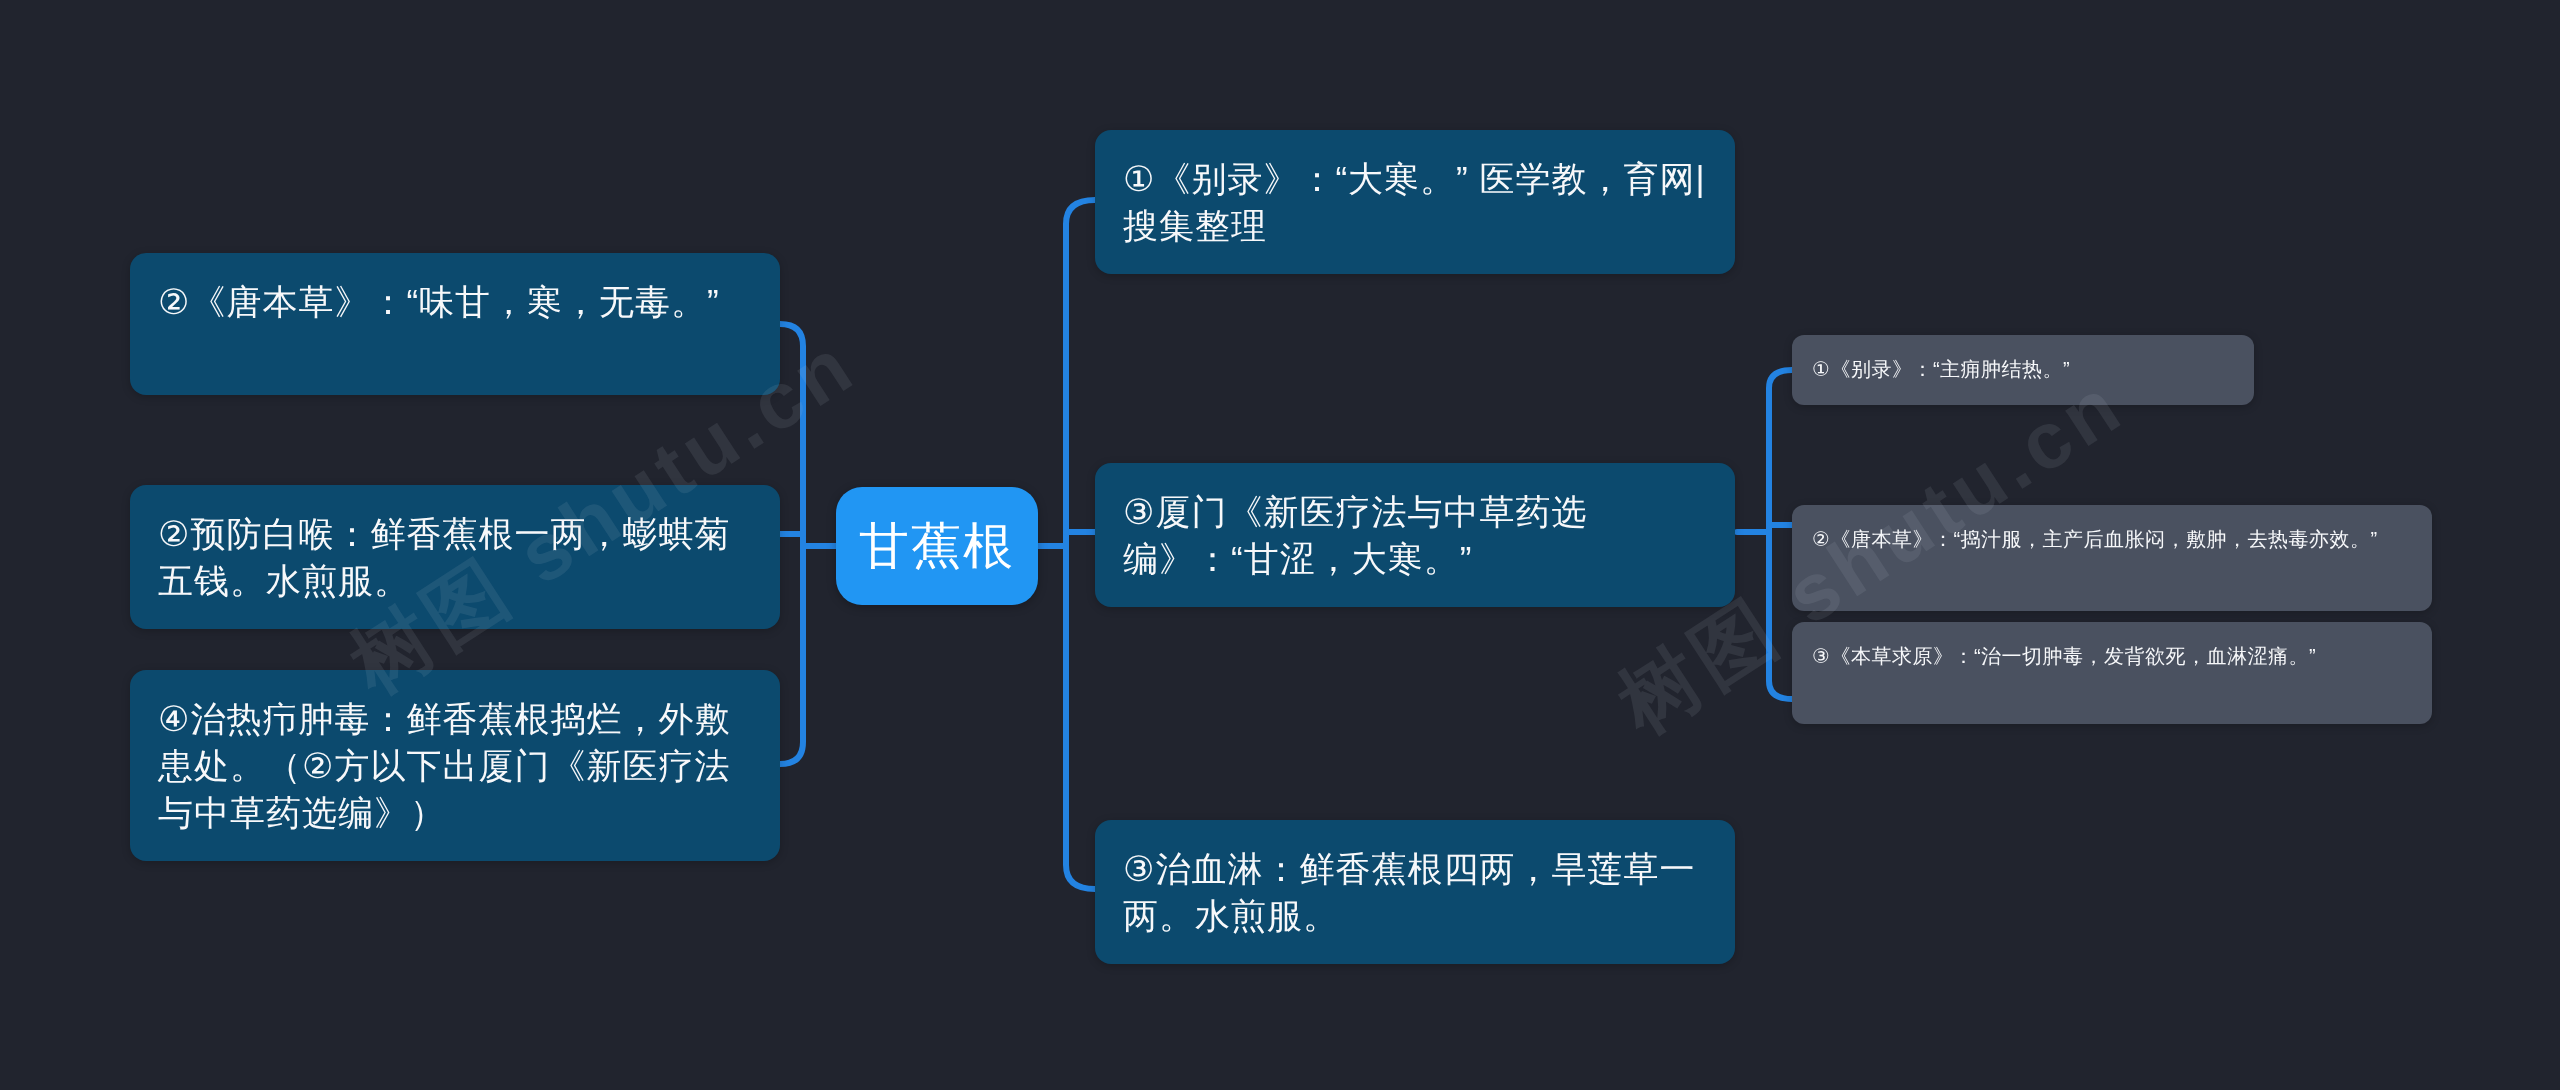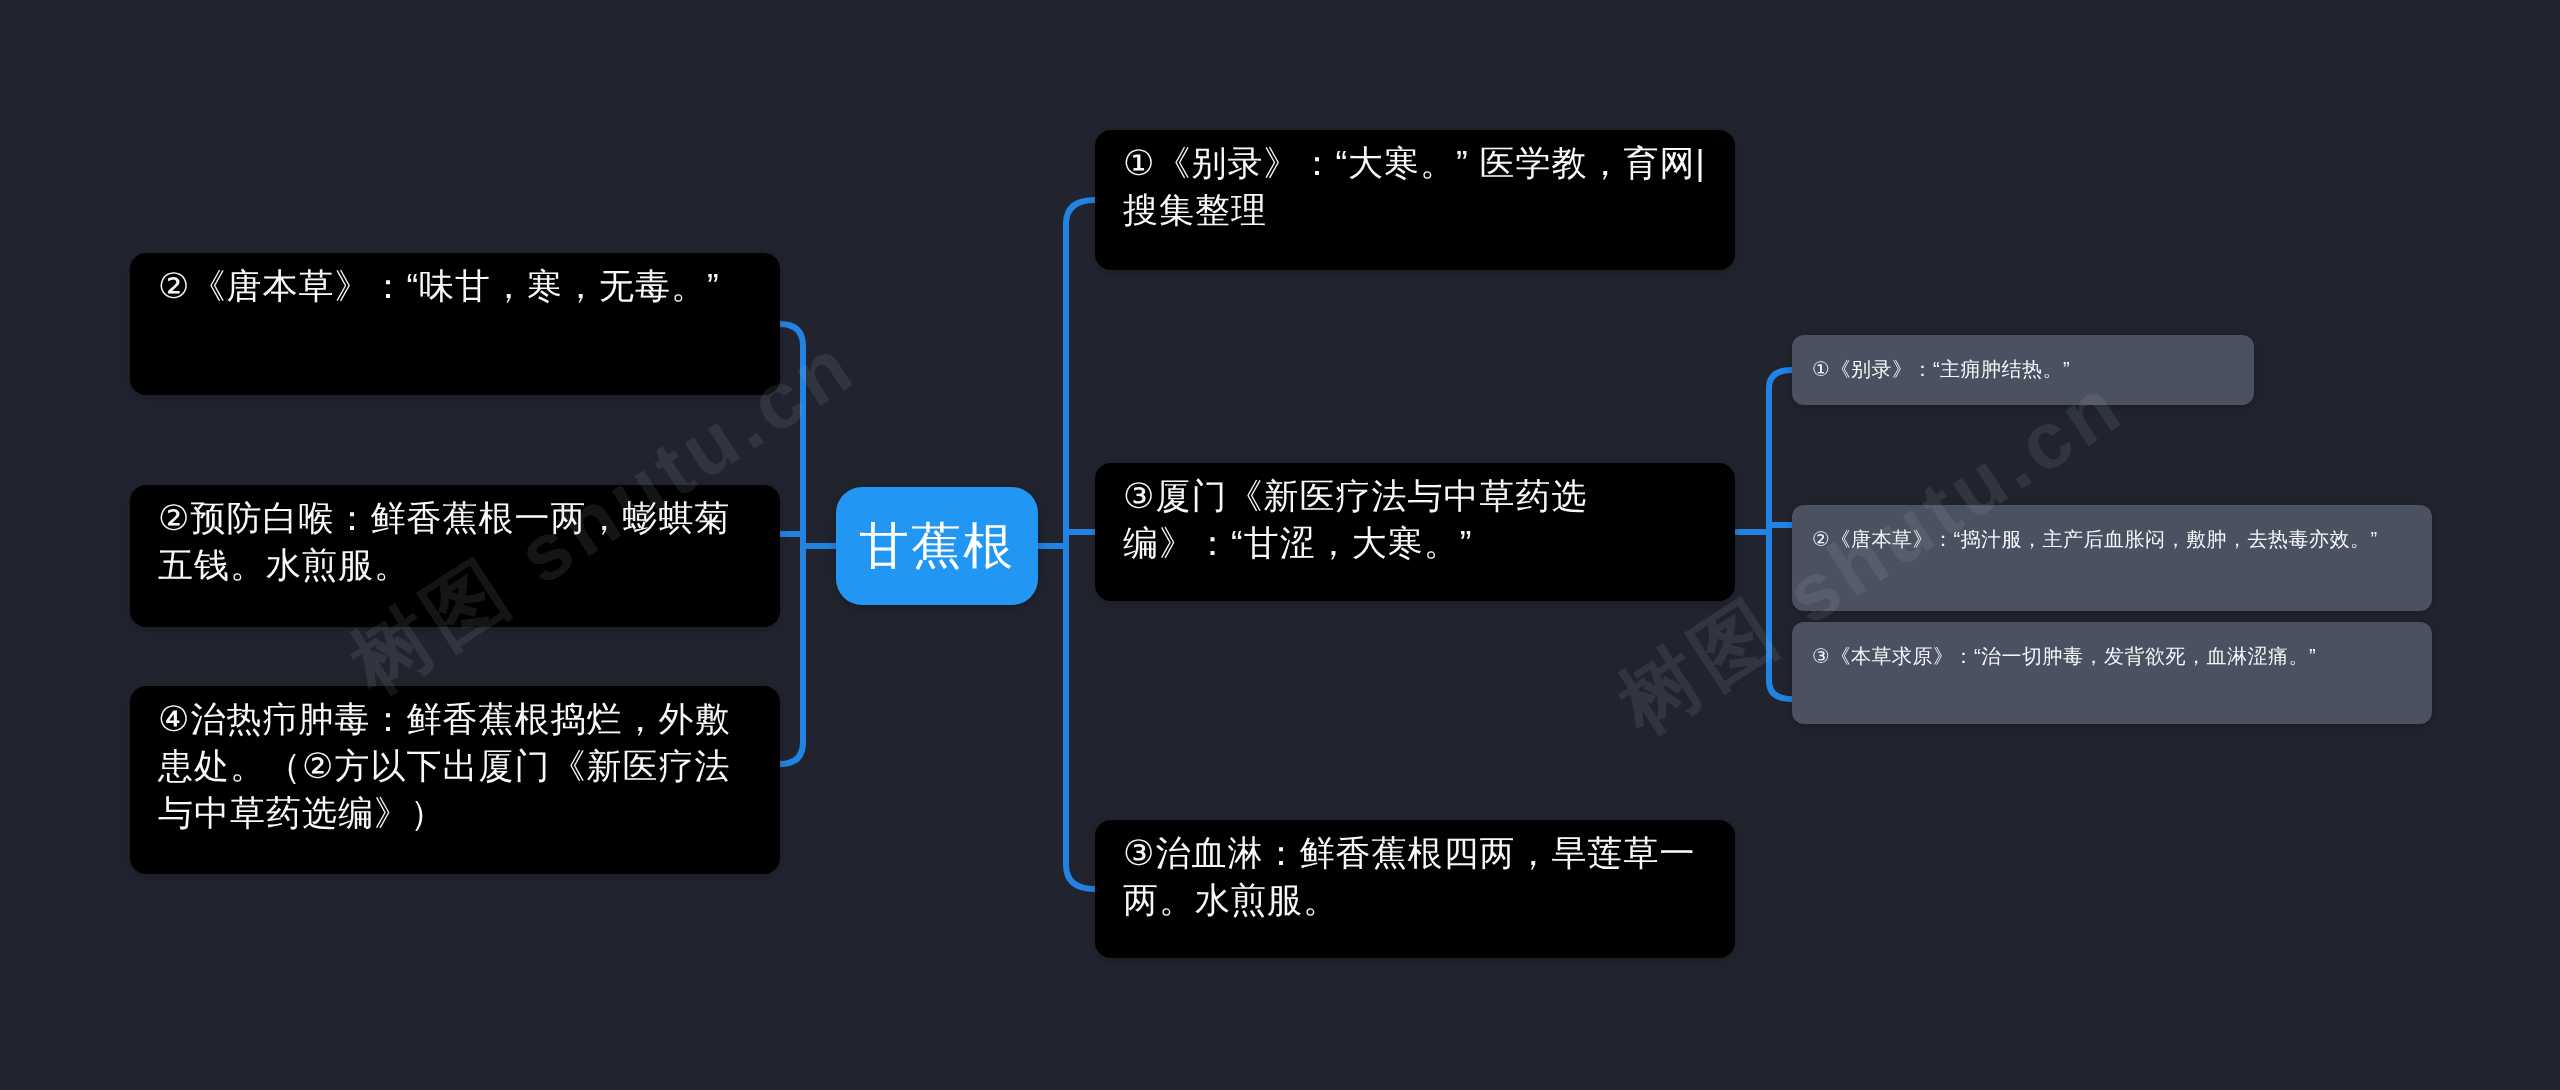--- a/index.html
+++ b/index.html
@@ -4,22 +4,22 @@
 <style>
   html,body{margin:0;padding:0;background:#21242e;}
   .stage{
     position:relative;width:2560px;height:1090px;overflow:hidden;
     background:#21242e;
     font-family:"Liberation Sans","DejaVu Sans",sans-serif;
   }
   svg.connectors{position:absolute;left:0;top:0;z-index:1;}
   .tnode{
     position:absolute;z-index:2;box-sizing:border-box;
-    background:#000000;color:#f7f8fa;border-radius:16px;
-    padding:9px 28px;width:650px;
+    background:#0c4a6e;color:#f7f8fa;border-radius:16px;
+    padding:25px 28px;width:650px;
     font-size:35px;line-height:47px;letter-spacing:1px;
     box-shadow:0 2px 8px rgba(0,0,0,0.22);
     cursor:default;
   }
   .tnode.rightcol{width:640px;}
   .subnode{
     position:absolute;z-index:2;box-sizing:border-box;
     background:#4a5160;color:#f7f8fa;border-radius:12px;
     padding:15px 20px;width:640px;
     font-size:20px;line-height:38px;letter-spacing:0.5px;
@@ -40,21 +40,21 @@
     color:rgba(198,206,220,0.10);
     font-size:80px;font-weight:bold;letter-spacing:6px;
     white-space:nowrap;
     transform:rotate(-33deg);transform-origin:left center;
   }
   .wm1{left:360px;top:620px;}
   .wm2{left:1628px;top:660px;}
   
   .l1{left:130px;top:253px;min-height:142px;}
   .l2{left:130px;top:465px;min-height:142px;margin-top:20px;}
-  .l3{left:130px;top:670px;min-height:188px;margin-top:16px;}
+  .l3{left:130px;top:670px;min-height:188px;}
   .r1{left:1095px;top:130px;min-height:140px;}
   .r2{left:1095px;top:463px;min-height:138px;}
   .r3{left:1095px;top:820px;min-height:138px;}
   .fr1{left:1792px;top:335px;min-height:70px;width:462px;}
   .fr2{left:1792px;top:472px;min-height:106px;margin-top:33px;}
   .fr3{left:1792px;top:622px;min-height:102px;}
 </style>
 </head>
 <body>
 

